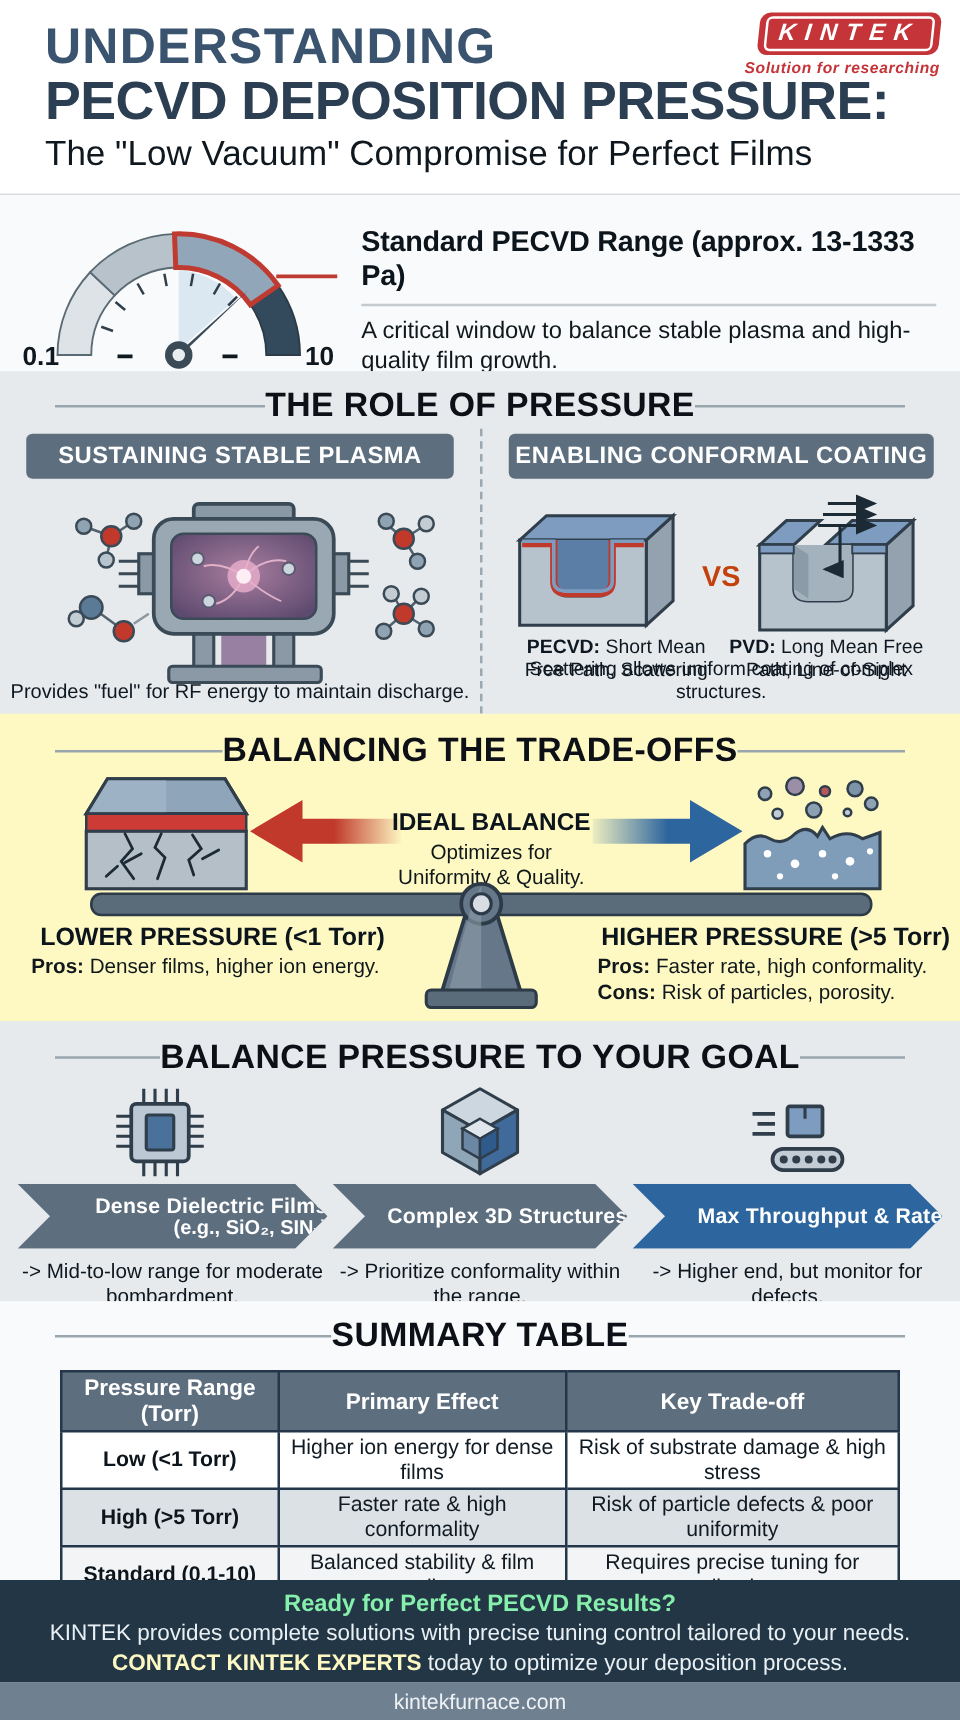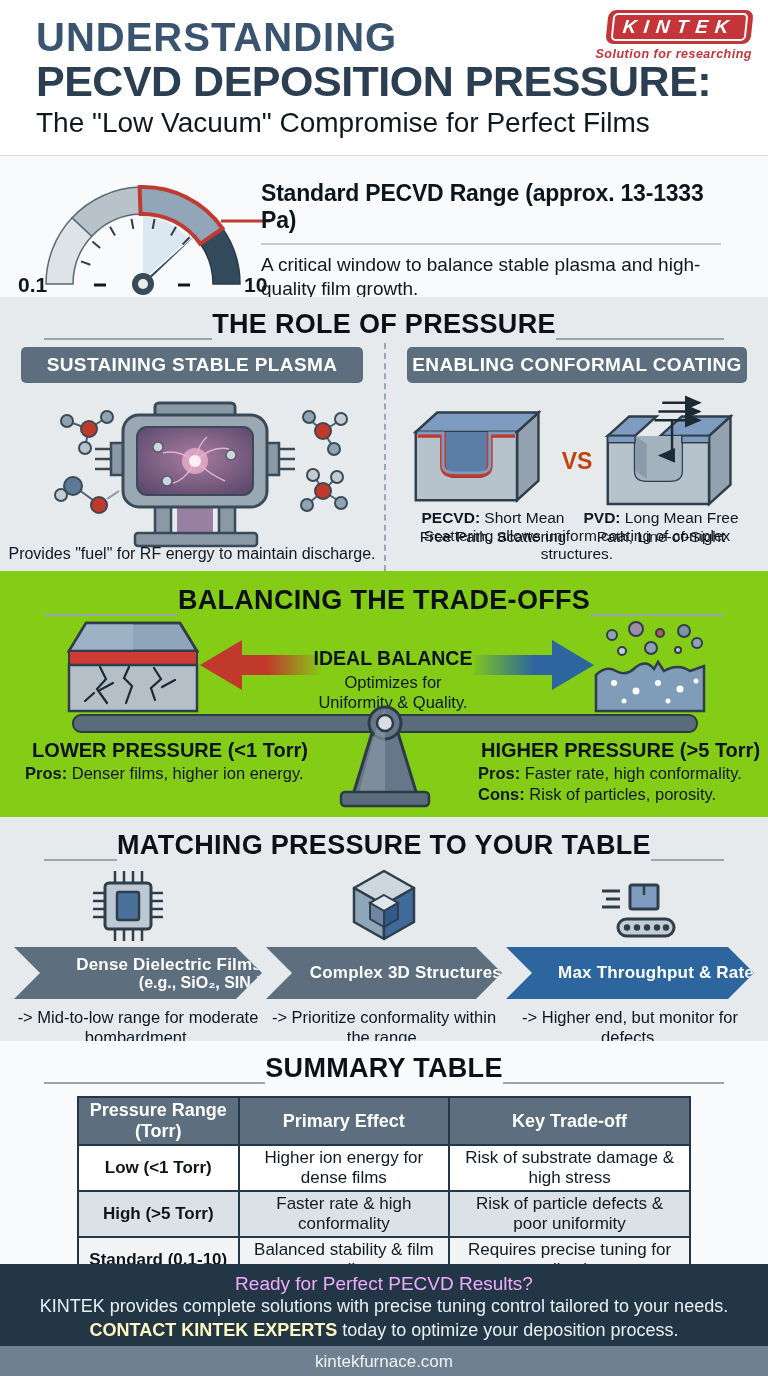--- a/index.html
+++ b/index.html
@@ -15,44 +15,44 @@
   .hd-line1{font-size:40px;font-weight:600;color:#3a5470;letter-spacing:1px;line-height:1.05;}
   .hd-line2{font-size:43px;font-weight:800;color:#2b3e52;letter-spacing:-0.5px;line-height:1.08;}
   .hd-sub{font-size:28px;font-weight:400;color:#10181f;margin-top:3px;}
   .logo{position:absolute;right:16px;top:10px;text-align:right;}
   .logo-box{display:inline-block;background:#c43438;border-radius:8px;padding:3px 5px;transform:skewX(-6deg);}
   .logo-inner{border:2px solid #fff;border-radius:5px;padding:1px 9px;color:#fff;font-weight:800;font-style:italic;font-size:19px;letter-spacing:7px;}
   .logo-tag{color:#c43438;font-style:italic;font-weight:700;font-size:12.5px;margin-top:3px;letter-spacing:0.5px;}
   
   .sec-gauge{height:141px;background:#f9fafb;border-top:1px solid #d6dadd;}
   .gauge-svg{position:absolute;left:18px;top:8px;}
-  .gauge-text{position:absolute;left:261px;top:24px;width:474px;}
+  .gauge-text{position:absolute;left:289px;top:24px;width:474px;}
   .gauge-head{font-size:23px;font-weight:800;color:#0c141c;letter-spacing:-0.2px;}
   .gauge-rule{width:460px;height:2px;background:#c3cad0;margin:9px 0 8px 0;}
   .gauge-desc{font-size:19px;color:#10181c;line-height:1.25;}
   
-  .sec-title-row{display:flex;align-items:flex-end;padding:0 44px;}
+  .sec-title-row{display:flex;align-items:center;padding:0 44px;}
   .rule{flex:1;height:2px;background:#9aa6ad;}
   .sec-title{font-size:27px;font-weight:800;color:#0d1117;letter-spacing:0.3px;white-space:nowrap;}
   
   .sec-role{height:274px;background:#e7eaec;}
   .sec-role .sec-title-row{margin-top:12px;}
   .role-cols{position:absolute;top:46px;bottom:0;left:0;right:0;display:flex;}
   .role-col{position:relative;width:384px;}
   .role-col.right{border-left:2px dashed #9aa8b1;width:382px;}
   .pill{margin:4px 21px 0 21px;height:36px;border-radius:5px;background:#5d6e7e;color:#fff;
         display:flex;align-items:center;justify-content:center;font-size:19px;font-weight:800;letter-spacing:0.4px;}
   .role-illus{display:flex;justify-content:center;align-items:flex-start;margin-top:8px;}
   .role-caption{position:absolute;bottom:8px;left:8px;right:8px;text-align:center;font-size:16px;color:#0e1822;}
   .trench-row{display:flex;justify-content:center;align-items:center;gap:6px;margin-top:12px;}
   .vs{font-size:23px;font-weight:800;color:#c2410c;margin-top:20px;}
   .trench-labels{display:flex;justify-content:center;margin-top:2px;}
   .trench-label{width:168px;text-align:center;font-size:15.5px;line-height:1.2;color:#0e1822;}
   
-  .sec-balance{height:246px;background:#84cc16;}
+  .sec-balance{height:246px;background:#fef9c3;}
   .sec-balance .sec-title-row{margin-top:14px;}
   .bal-stage{position:absolute;top:50px;left:0;right:0;bottom:0;}
   .bal-left-film{position:absolute;left:66px;top:0;}
   .bal-red-arrow{position:absolute;left:200px;top:16px;}
   .bal-center{position:absolute;left:308px;top:26px;width:170px;text-align:center;}
   .bal-center-h{font-size:19.5px;font-weight:800;color:#0c141c;}
   .bal-center-t{font-size:16.5px;color:#10181c;line-height:1.22;margin-top:2px;}
   .bal-blue-arrow{position:absolute;left:474px;top:16px;}
   .bal-right-film{position:absolute;left:594px;top:0;}
   .beam{position:absolute;left:72px;top:93px;width:622px;height:15px;background:#5a6b79;border:2px solid #2c3b47;border-radius:9px;}
@@ -73,31 +73,31 @@
   .banner.gray{background:#5d6e7e;}
   .banner.blue{background:#2d669e;}
   .banner-l1{font-size:17px;font-weight:800;letter-spacing:0.2px;}
   .banner-l2{font-size:16px;font-weight:800;margin-top:-1px;}
   .b1{width:248px;} .b2{width:236px;} .b3{width:248px;}
   .match-captions{display:flex;gap:4px;margin:8px 14px 0 14px;}
   .match-cap{text-align:center;font-size:16.5px;line-height:1.22;color:#0c161f;}
   
   .sec-summary{height:223px;background:#f9fafb;}
   .sec-summary .sec-title-row{margin-top:12px;}
-  table.sumtab{border-collapse:collapse;margin:12px auto 0 auto;width:614px;}
+  table.sumtab{border-collapse:collapse;margin:12px auto 0 auto;width:672px;}
   .sumtab th{background:#5d6e7e;color:#fff;font-size:18px;font-weight:800;border:2px solid #24364a;height:40px;padding:2px 6px;}
   .sumtab td{border:2px solid #24364a;font-size:17px;text-align:center;height:40px;padding:2px 8px;color:#101a22;}
   .sumtab td.first{font-weight:800;color:#0c141c;}
   .sumtab tr.r1 td{background:#ffffff;}
   .sumtab tr.r2 td{background:#dce1e5;}
   .sumtab tr.r3 td{background:#f2f4f6;}
   .sumtab col.c1{width:186px;} .sumtab col.c2{width:248px;} .sumtab col.c3{width:290px;}
   
   .sec-footer{height:82px;background:#233645;color:#e9f0f4;text-align:center;}
-  .ft-head{font-size:19px;font-weight:400;color:#f0abfc;padding-top:9px;}
+  .ft-head{font-size:19px;font-weight:700;color:#86efac;padding-top:9px;}
   .ft-line{font-size:18px;line-height:1.32;}
   .ft-bold{font-weight:800;color:#fef9c3;}
   .sec-webbar{height:31px;background:#6f8191;color:#eef2f5;font-size:17px;text-align:center;line-height:31px;}
 </style>
 </head>
 <body>
 
 <div class="sec sec-header">
   <div class="hd-titles">
     <div class="hd-line1">UNDERSTANDING</div>
@@ -356,21 +356,21 @@
       <div class="bal-h">HIGHER PRESSURE (&gt;5 Torr)</div>
       <div class="bal-line"><b>Pros:</b><span> Faster rate, high conformality.</span></div>
       <div class="bal-line"><b>Cons:</b><span> Risk of particles, porosity.</span></div>
     </div>
   </div>
 </div>
 
 <div class="sec sec-matching">
   <div class="sec-title-row">
     <div class="rule"></div>
-    <div class="sec-title">MATCHING PRESSURE TO YOUR TABLE</div>
+    <div class="sec-title">BALANCE PRESSURE TO YOUR GOAL</div>
     <div class="rule"></div>
   </div>
   <div class="match-icons">
     <div>
       <svg width="74" height="74" viewBox="0 0 74 74">
         <g stroke="#2f3e4a" stroke-width="2.5">
           <line x1="24" y1="2" x2="24" y2="14"></line>
             <line x1="33" y1="2" x2="33" y2="14"></line>
             <line x1="42" y1="2" x2="42" y2="14"></line>
             <line x1="51" y1="2" x2="51" y2="14"></line>

